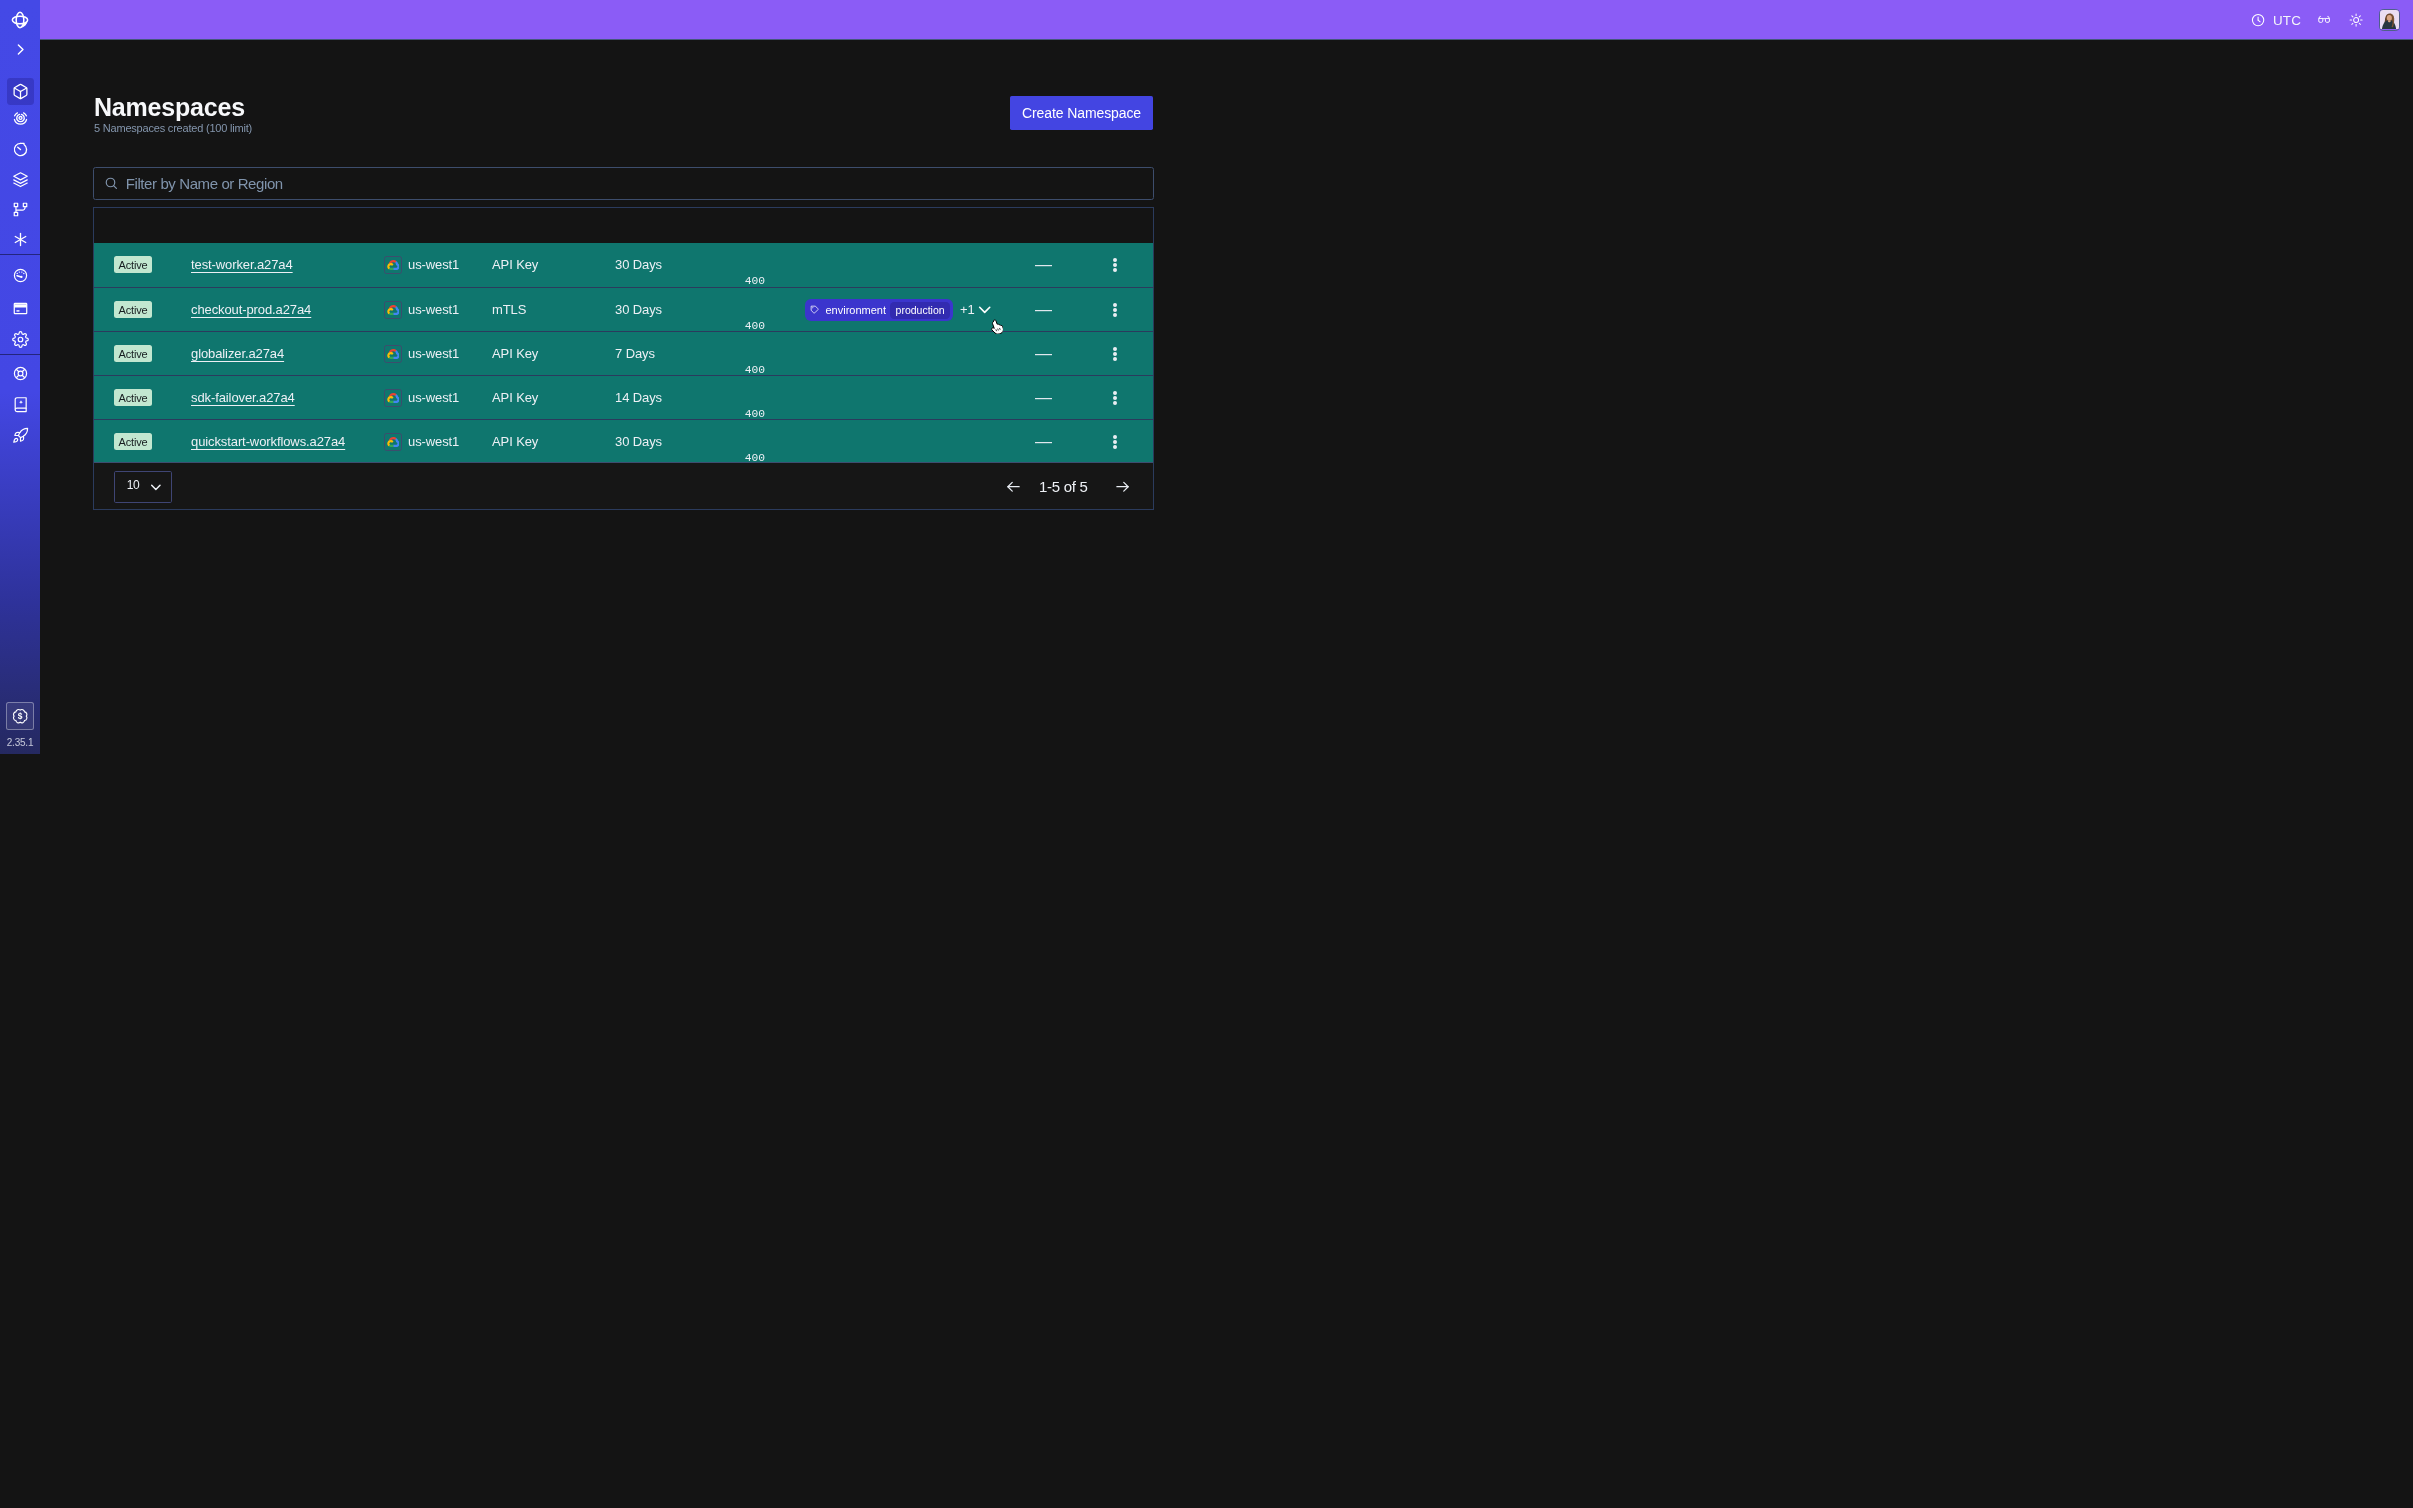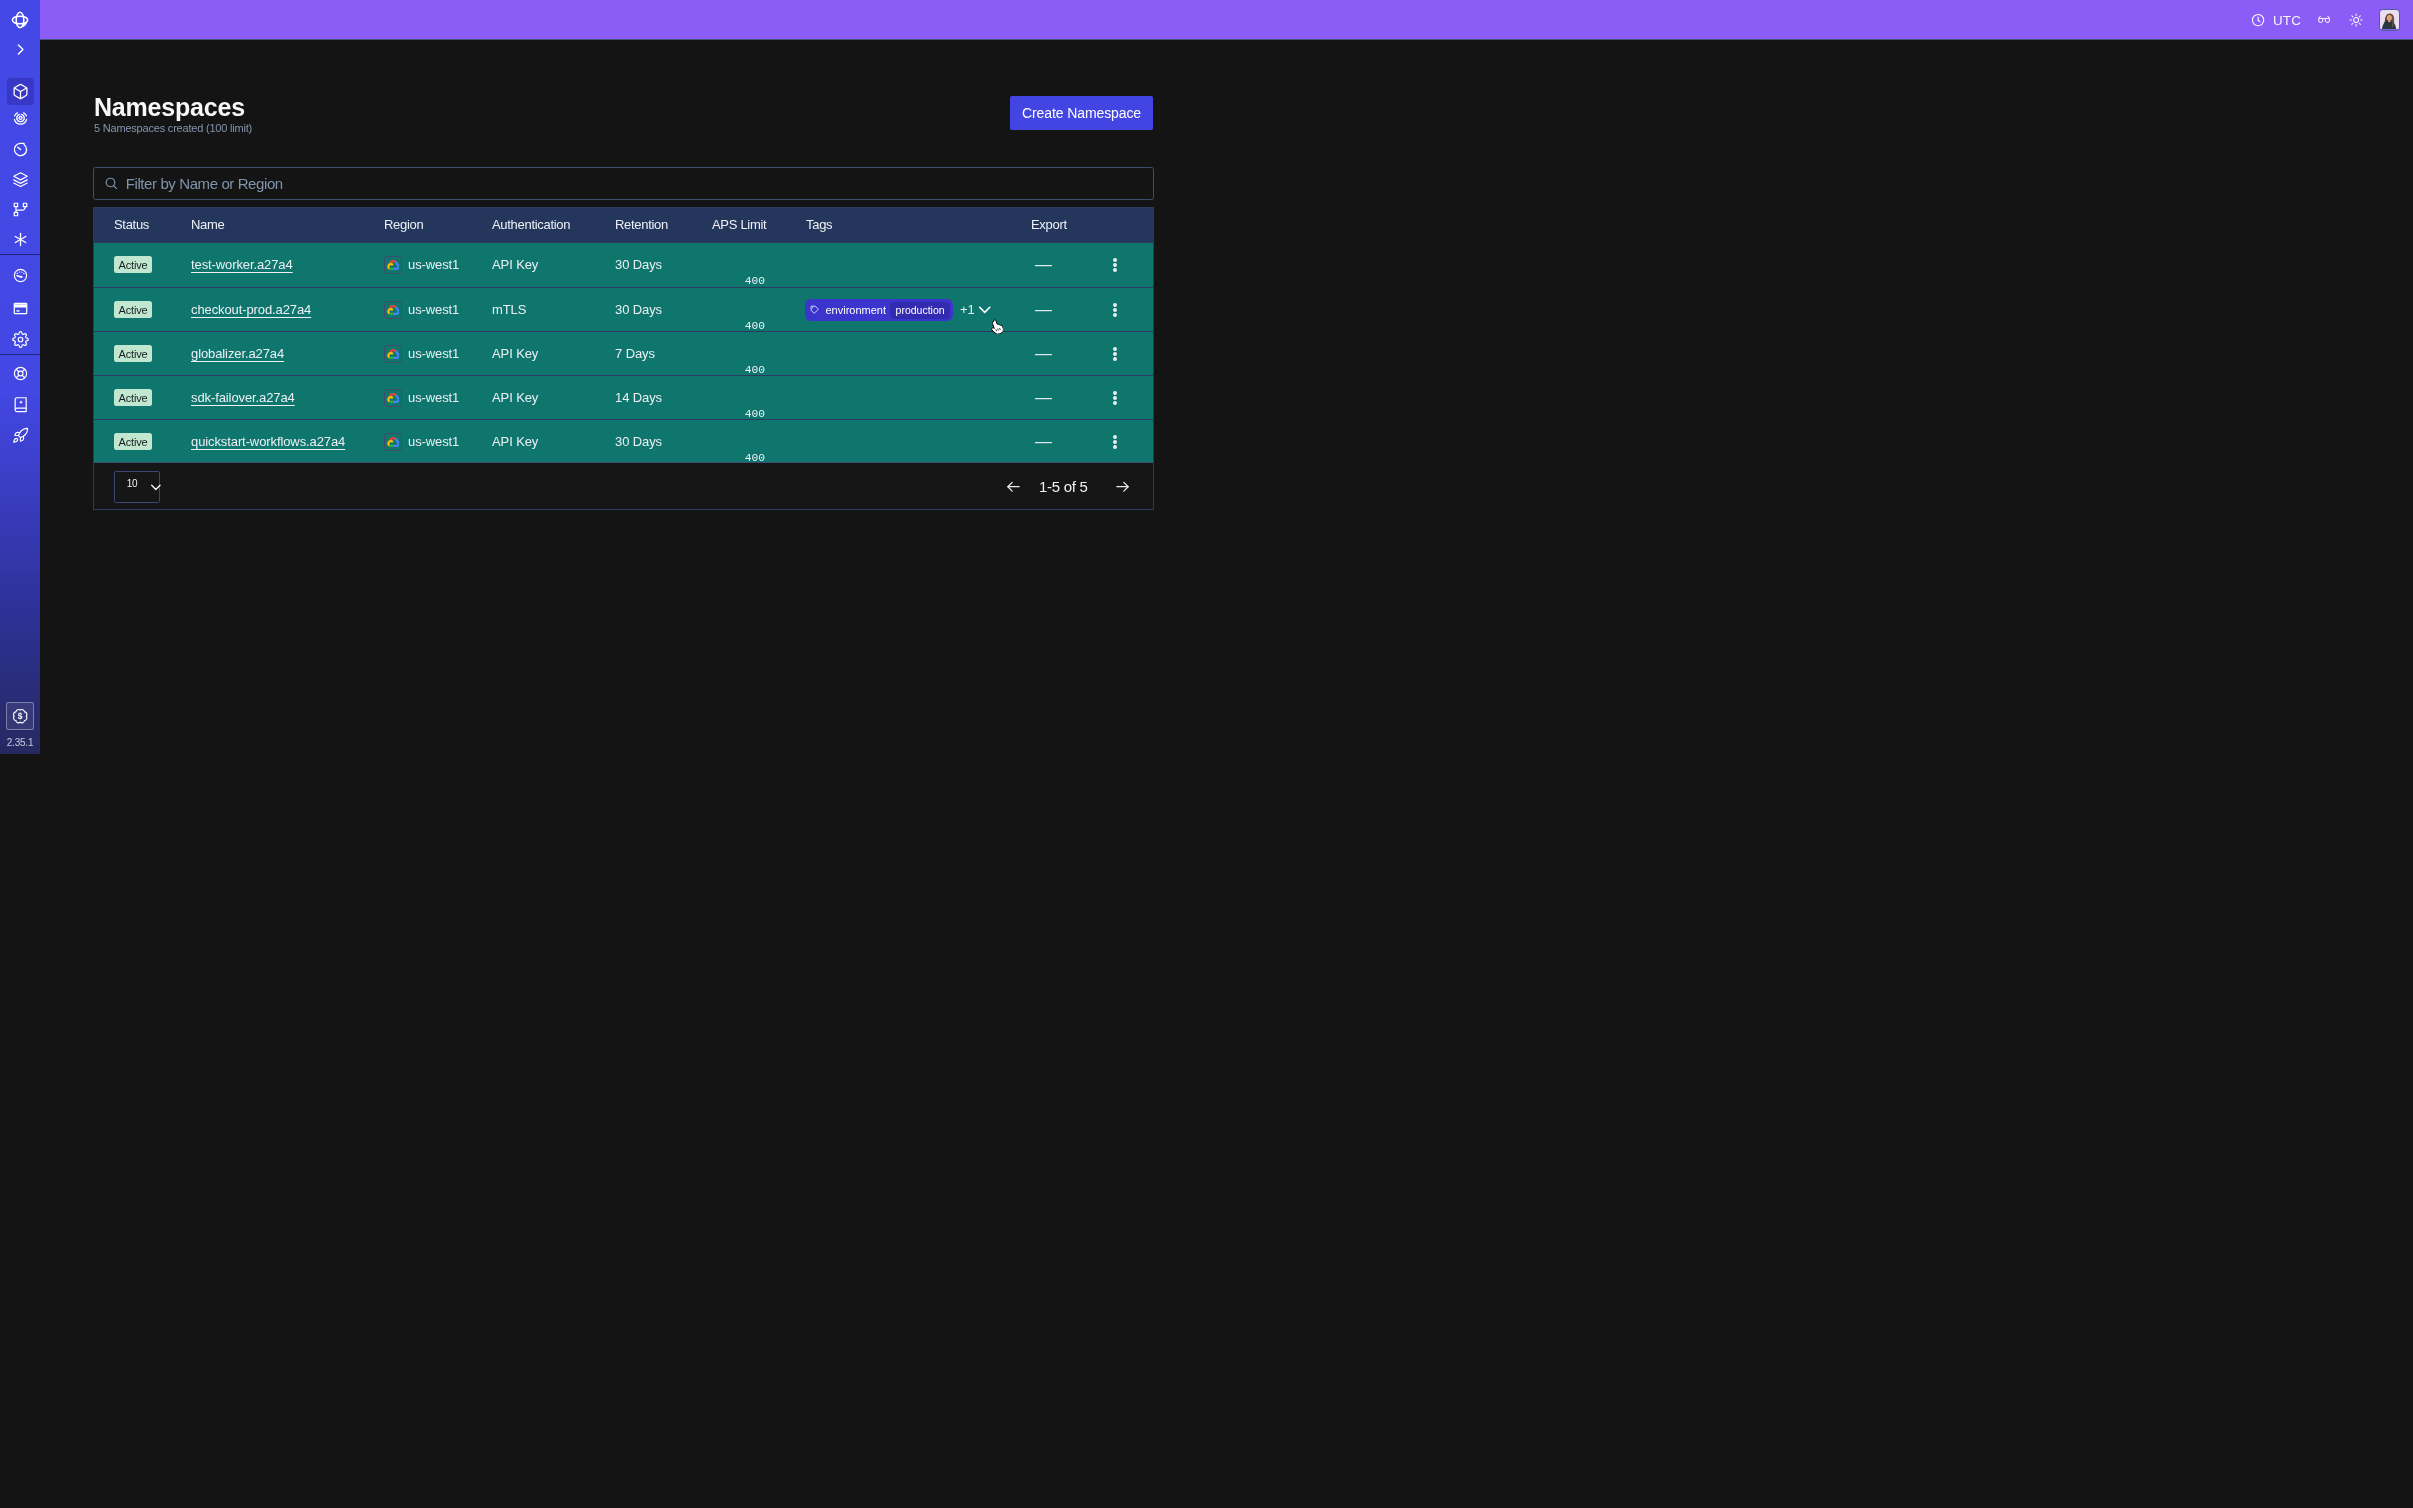--- a/index.html
+++ b/index.html
@@ -64,22 +64,22 @@
 
   
   #chip { position:absolute; left:712px; top:11px; height:22px; background:#3b35cd;
     border-radius:5.9px; display:flex; align-items:center; color:#fff; font-size:11px; }
   #chip .inner { background:#322bb0; border-radius:4.2px; height:17px; display:flex;
     align-items:center; padding:0 5.4px; margin-right:2.9px; font-size:10.5px; }
 
   
   #pag { position:absolute; left:0; right:0; top:255px; height:47px; background:#161616;
     border-top:0.8px solid #3d4d6f; }
-  #psel { position:absolute; left:21px; top:7.5px; width:46px; height:32px;
-    border:0.8px solid #3f4574; border-radius:1.7px; color:#eef1f6; font-size:10px;
+  #psel { position:absolute; left:21px; top:7.5px; width:58px; height:32px;
+    border:0.8px solid #3f4574; border-radius:1.7px; color:#eef1f6; font-size:12px;
     letter-spacing:-0.3px; }
   #pinfo { position:absolute; left:946px; top:0; height:47px; display:flex; align-items:center;
     color:#eef1f6; font-size:15px; letter-spacing:-0.3px; }
 </style>
 </head>
 <body>
 
 <div id="sidebar">
   <div class="navhl" style="top:78px"></div>
 
@@ -264,30 +264,20 @@
 <div id="search">
   <svg style="margin-left:10px" width="14.2" height="14.2" viewBox="0 0 24 24" fill="none" stroke="#8094ac" stroke-width="2" stroke-linecap="round">
     <circle cx="11" cy="11" r="7.2"></circle>
       <path d="M16.2 16.2L21 21"></path>
   </svg>
   <span class="ph">Filter by Name or Region</span>
 </div>
 
 <div id="tborder"></div>
 <div id="table">
-  <div id="thead">
-    <span class="th" style="left:21px">Status</span>
-    <span class="th" style="left:98px">Name</span>
-    <span class="th" style="left:291px">Region</span>
-    <span class="th" style="left:399px">Authentication</span>
-    <span class="th" style="left:522px">Retention</span>
-    <span class="th" style="left:619px">APS Limit</span>
-    <span class="th" style="left:713px">Tags</span>
-    <span class="th" style="left:938px">Export</span>
-  </div>
 
   <div class="row" style="top:36px; border-top:none;">
     <div class="badge">Active</div>
     <span class="cell name" style="left:98px">test-worker.a27a4</span>
     <div class="gbox">
         <svg width="12.6" height="10" viewBox="0 0 87.5 70">
           <path fill="#EA4335" d="M55.9 19.3h2.6l7.5-7.5.4-3.2C52.4-4 30.6-2.7 18.1 11.5c-3.5 4-6 8.6-7.4 13.6.8-.3 1.7-.4 2.6-.2l15-2.5s.8-1.3 1.2-1.2c6.7-7.3 18-8.2 25.9-1.9h.5z"></path>
           <path fill="#4285F4" d="M76.8 25.1c-1.7-6.3-5.2-12-10.1-16.5L56.2 19.1c4.4 3.6 7 9.1 6.9 14.9v1.9c5.2 0 9.4 4.2 9.4 9.4s-4.2 9.4-9.4 9.4H44.4l-1.9 1.9v11.3l1.9 1.9h18.7c13.4.1 24.4-10.6 24.5-24 .1-8.1-4-15.8-10.8-20.7z"></path>
           <path fill="#34A853" d="M25.7 69.7h18.7V54.8H25.7c-1.3 0-2.6-.3-3.8-.8l-2.7.8-7.5 7.5-.7 2.6c4.2 3.2 9.4 4.9 14.7 4.8z"></path>
           <path fill="#FBBC05" d="M25.7 21.7c-13.4.1-24.3 11-24.2 24.5 0 7.5 3.5 14.6 9.5 19.1l10.9-10.9c-4.7-2.1-6.8-7.7-4.7-12.4 2.1-4.7 7.7-6.8 12.4-4.7 2.1.9 3.7 2.6 4.7 4.7l10.9-10.9c-4.6-6-11.8-9.5-19.5-9.4z"></path>

